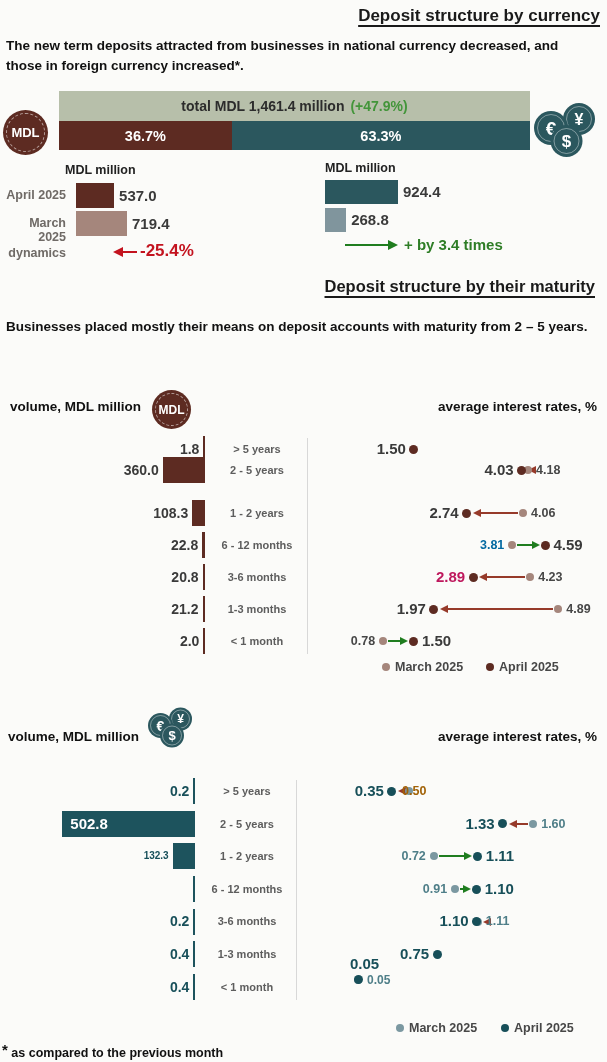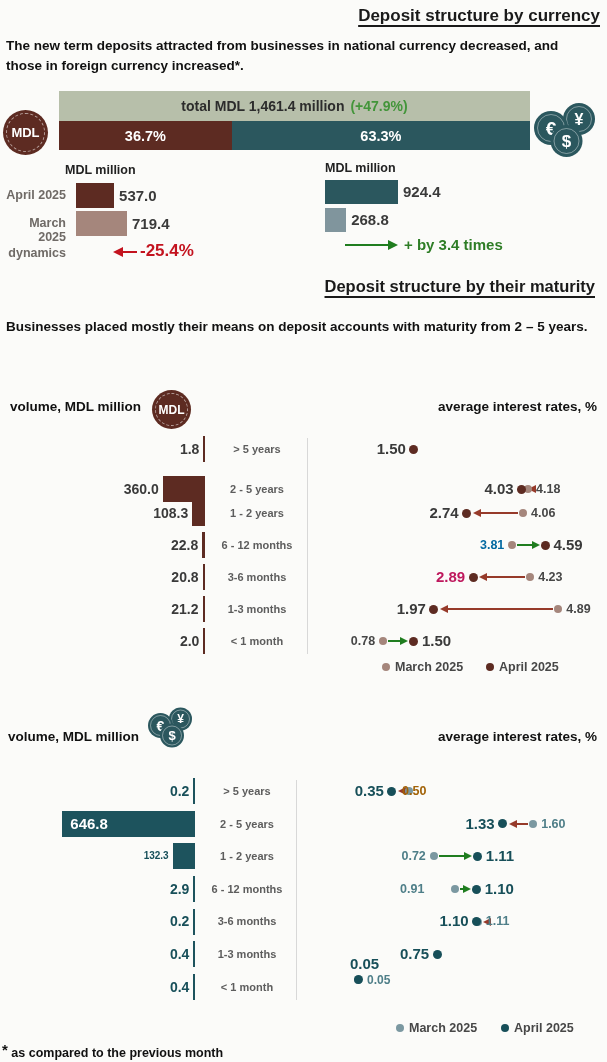--- a/index.html
+++ b/index.html
@@ -66,21 +66,21 @@
   </div>
   <div class="abs" style="right:10px;top:399px;font-size:13.5px;color:#111;">average interest rates, %</div>
   <div class="abs" id="chart1" style="left:0;top:433px;width:607px;height:244px;">
       <div class="abs" style="left: 0px; top: 0px; width: 607px; height: 32px;">
         <div class="abs" style="left: 203.4px; top: 3px; width: 1.6px; height: 26px; background: rgb(93, 43, 34);"></div>
         <div class="abs" style="left: 114.4px; top: 0px; width: 85px; line-height: 32px; font-size: 14px; color: rgb(58, 58, 58); text-align: right;">1.8</div>
         <div class="abs" style="left: 213px; top: 0px; width: 88px; line-height: 32px; font-size: 11px; color: rgb(93, 93, 93); text-align: center;">&gt; 5 years</div>
         <div class="abs" style="left: 409.4px; top: 11.5px; width: 9px; height: 9px; border-radius: 50%; background: rgb(93, 43, 34);"></div>
         <div class="abs" style="left: 315.9px; top: 0px; width: 90px; line-height: 32px; font-size: 15px; color: rgb(58, 58, 58); text-align: right;">1.50</div>
       </div>
-      <div class="abs" style="left: 0px; top: 40px; width: 549px; height: 32px;">
+      <div class="abs" style="left: 0px; top: 21px; width: 549px; height: 32px;">
         <div class="abs" style="left: 162.7px; top: 3px; width: 42.3px; height: 26px; background: rgb(93, 43, 34);"></div>
         <div class="abs" style="left: 73.7px; top: 0px; width: 85px; line-height: 32px; font-size: 14px; color: rgb(58, 58, 58); text-align: right;">360.0</div>
         <div class="abs" style="left: 213px; top: 0px; width: 88px; line-height: 32px; font-size: 11px; color: rgb(93, 93, 93); text-align: center;">2 - 5 years</div>
         <div class="abs" style="left: 527.678px; top: 12px; width: 0px; height: 0px; border-top: 4px solid transparent; border-bottom: 4px solid transparent; border-right: 8px solid rgb(150, 58, 42);"></div>
         <div class="abs" style="left: 524.1px; top: 12px; width: 8px; height: 8px; border-radius: 50%; background: rgb(165, 134, 124);"></div>
         <div class="abs" style="left: 517.2px; top: 11.5px; width: 9px; height: 9px; border-radius: 50%; background: rgb(93, 43, 34);"></div>
         <div class="abs" style="left: 423.7px; top: 0px; width: 90px; line-height: 32px; font-size: 15px; color: rgb(58, 58, 58); text-align: right;">4.03</div>
         <div class="abs" style="left: 536.1px; top: 0px; width: 70px; line-height: 32px; font-size: 12.5px; color: rgb(71, 71, 71);">4.18</div>
       </div>
       <div class="abs" style="left: 0px; top: 64px; width: 607px; height: 32px;">
@@ -166,21 +166,21 @@
         <div class="abs" style="left: 104.4px; top: 0px; width: 85px; line-height: 32.6px; font-size: 14px; color: rgb(23, 79, 89); text-align: right;">0.2</div>
         <div class="abs" style="left: 203px; top: 0px; width: 88px; line-height: 32.6px; font-size: 11px; color: rgb(93, 93, 93); text-align: center;">&gt; 5 years</div>
         <div class="abs" style="left: 397.95px; top: 12.3px; width: 0px; height: 0px; border-top: 4px solid transparent; border-bottom: 4px solid transparent; border-right: 8px solid rgb(150, 58, 42);"></div>
         <div class="abs" style="left: 404.9px; top: 12.3px; width: 8px; height: 8px; border-radius: 50%; background: rgb(123, 152, 161);"></div>
         <div class="abs" style="left: 387.4px; top: 11.8px; width: 9px; height: 9px; border-radius: 50%; background: rgb(23, 79, 89);"></div>
         <div class="abs" style="left: 293.9px; top: 0px; width: 90px; line-height: 32.6px; font-size: 15px; color: rgb(23, 79, 89); text-align: right;">0.35</div>
         <div class="abs" style="left: 402px; top: 0px; width: 70px; line-height: 32.6px; font-size: 12.5px; color: #a16207;">0.50</div>
       </div>
       <div class="abs" style="left: 0px; top: 32.6px; width: 607px; height: 32.6px;">
         <div class="abs" style="left: 62.3px; top: 3.3px; width: 132.7px; height: 26px; background: rgb(29, 83, 93);"></div>
-        <div class="abs" style="left: 70.3px; top: 0px; width: 122.7px; line-height: 32.6px; font-size: 15px; color: rgb(255, 255, 255);">646.8</div>
+        <div class="abs" style="left: 70.3px; top: 0px; width: 122.7px; line-height: 32.6px; font-size: 15px; color: rgb(255, 255, 255);">502.8</div>
         <div class="abs" style="left: 203px; top: 0px; width: 88px; line-height: 32.6px; font-size: 11px; color: rgb(93, 93, 93); text-align: center;">2 - 5 years</div>
         <div class="abs" style="left: 515.69px; top: 15.3px; width: 12.51px; height: 2px; background: rgb(150, 58, 42);"></div>
         <div class="abs" style="left: 508.69px; top: 12.3px; width: 0px; height: 0px; border-top: 4px solid transparent; border-bottom: 4px solid transparent; border-right: 8px solid rgb(150, 58, 42);"></div>
         <div class="abs" style="left: 529.2px; top: 12.3px; width: 8px; height: 8px; border-radius: 50%; background: rgb(123, 152, 161);"></div>
         <div class="abs" style="left: 498.2px; top: 11.8px; width: 9px; height: 9px; border-radius: 50%; background: rgb(23, 79, 89);"></div>
         <div class="abs" style="left: 404.7px; top: 0px; width: 90px; line-height: 32.6px; font-size: 15px; color: rgb(23, 79, 89); text-align: right;">1.33</div>
         <div class="abs" style="left: 541.2px; top: 0px; width: 70px; line-height: 32.6px; font-size: 12.5px; color: rgb(78, 126, 136);">1.60</div>
       </div>
       <div class="abs" style="left: 0px; top: 65.2px; width: 607px; height: 32.6px;">
         <div class="abs" style="left: 172.7px; top: 3.3px; width: 22.3px; height: 26px; background: rgb(29, 83, 93);"></div>
@@ -188,27 +188,26 @@
         <div class="abs" style="left: 203px; top: 0px; width: 88px; line-height: 32.6px; font-size: 11px; color: rgb(93, 93, 93); text-align: center;">1 - 2 years</div>
         <div class="abs" style="left: 438.76px; top: 15.3px; width: 26.07px; height: 2px; background: rgb(31, 125, 31);"></div>
         <div class="abs" style="left: 463.83px; top: 12.3px; width: 0px; height: 0px; border-top: 4px solid transparent; border-bottom: 4px solid transparent; border-left: 8px solid rgb(31, 125, 31);"></div>
         <div class="abs" style="left: 429.8px; top: 12.3px; width: 8px; height: 8px; border-radius: 50%; background: rgb(123, 152, 161);"></div>
         <div class="abs" style="left: 473.3px; top: 11.8px; width: 9px; height: 9px; border-radius: 50%; background: rgb(23, 79, 89);"></div>
         <div class="abs" style="left: 355.8px; top: 0px; width: 70px; line-height: 32.6px; font-size: 12.5px; color: rgb(78, 126, 136); text-align: right;">0.72</div>
         <div class="abs" style="left: 485.8px; top: 0px; width: 90px; line-height: 32.6px; font-size: 15px; color: rgb(23, 79, 89);">1.11</div>
       </div>
       <div class="abs" style="left: 0px; top: 97.8px; width: 607px; height: 32.6px;">
         <div class="abs" style="left: 193.4px; top: 3.3px; width: 1.6px; height: 26px; background: rgb(29, 83, 93);"></div>
-        <div class="abs" style="left: 104.4px; top: 0px; width: 85px; line-height: 32.6px; font-size: 14px; color: rgb(23, 79, 89); text-align: right;">2.9</div>
         <div class="abs" style="left: 203px; top: 0px; width: 88px; line-height: 32.6px; font-size: 11px; color: rgb(93, 93, 93); text-align: center;">6 - 12 months</div>
         <div class="abs" style="left: 460.23px; top: 15.3px; width: 3.47px; height: 2px; background: rgb(31, 125, 31);"></div>
         <div class="abs" style="left: 462.7px; top: 12.3px; width: 0px; height: 0px; border-top: 4px solid transparent; border-bottom: 4px solid transparent; border-left: 8px solid rgb(31, 125, 31);"></div>
         <div class="abs" style="left: 451.2px; top: 12.3px; width: 8px; height: 8px; border-radius: 50%; background: rgb(123, 152, 161);"></div>
         <div class="abs" style="left: 472.2px; top: 11.8px; width: 9px; height: 9px; border-radius: 50%; background: rgb(23, 79, 89);"></div>
-        <div class="abs" style="left: 377.2px; top: 0px; width: 70px; line-height: 32.6px; font-size: 12.5px; color: rgb(78, 126, 136); text-align: center;">0.91</div>
+        <div class="abs" style="left: 377.2px; top: 0px; width: 70px; line-height: 32.6px; font-size: 12.5px; color: rgb(78, 126, 136); text-align: right;">0.91</div>
         <div class="abs" style="left: 484.7px; top: 0px; width: 90px; line-height: 32.6px; font-size: 15px; color: rgb(23, 79, 89);">1.10</div>
       </div>
       <div class="abs" style="left: 0px; top: 130.4px; width: 607px; height: 32.6px;">
         <div class="abs" style="left: 193.4px; top: 3.3px; width: 1.6px; height: 26px; background: rgb(29, 83, 93);"></div>
         <div class="abs" style="left: 104.4px; top: 0px; width: 85px; line-height: 32.6px; font-size: 14px; color: rgb(23, 79, 89); text-align: right;">0.2</div>
         <div class="abs" style="left: 203px; top: 0px; width: 88px; line-height: 32.6px; font-size: 11px; color: rgb(93, 93, 93); text-align: center;">3-6 months</div>
         <div class="abs" style="left: 482.7px; top: 12.3px; width: 0px; height: 0px; border-top: 4px solid transparent; border-bottom: 4px solid transparent; border-right: 8px solid rgb(150, 58, 42);"></div>
         <div class="abs" style="left: 473.8px; top: 12.3px; width: 8px; height: 8px; border-radius: 50%; background: rgb(123, 152, 161);"></div>
         <div class="abs" style="left: 472.2px; top: 11.8px; width: 9px; height: 9px; border-radius: 50%; background: rgb(23, 79, 89);"></div>
         <div class="abs" style="left: 378.7px; top: 0px; width: 90px; line-height: 32.6px; font-size: 15px; color: rgb(23, 79, 89); text-align: right;">1.10</div>

